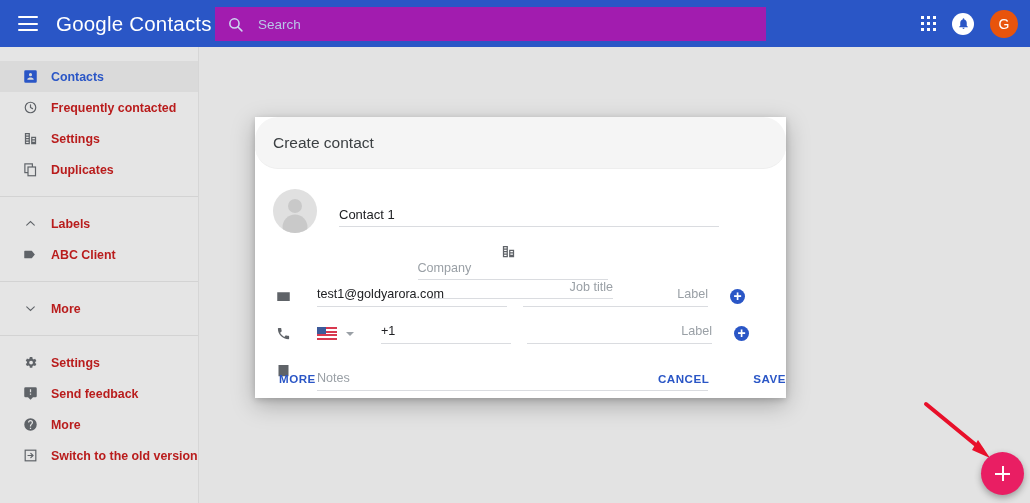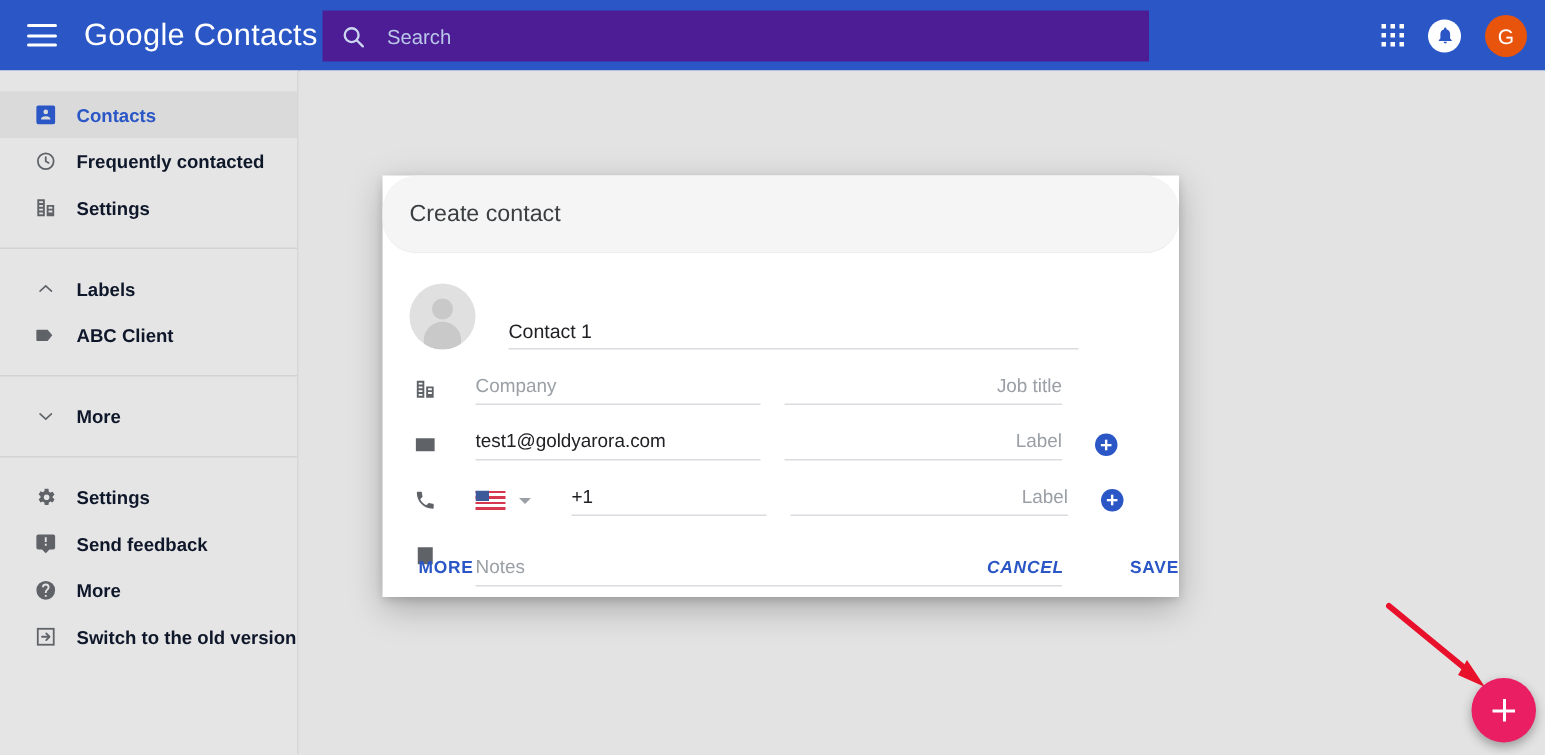--- a/index.html
+++ b/index.html
@@ -23,21 +23,21 @@
     display: flex; flex-direction: column; justify-content: space-between;
     cursor: pointer;
   }
   .hamburger span { display: block; height: 2px; background: #ffffff; border-radius: 1px; }
   .brand { color: #ffffff; font-size: 20.5px; letter-spacing: .2px; white-space: nowrap; }
   .brand .b-strong { font-weight: 500; }
   .brand .b-light { font-weight: 400; }
   .searchbox {
     position: absolute; left: 215px; top: 7px;
     width: 551px; height: 34px;
-    background: #4c1d95;
+    background: #a21caf;
     display: flex; align-items: center;
   }
   .search-icon { margin-left: 12px; margin-right: 14px; display: flex; }
   .search-input {
     background: transparent; border: none; outline: none;
     color: #ffffff; font-size: 13.5px;
     font-family: "Liberation Sans", sans-serif;
     width: 480px;
   }
   .search-input::placeholder { color: #b9c7e8; }
@@ -62,21 +62,21 @@
   .sidebar {
     position: absolute; left: 0; top: 47px;
     width: 199px; height: 456px;
     background: #e5e5e5;
     border-right: 1px solid #d6d6d6;
     padding-top: 14px;
   }
   .nav-item {
     height: 31px; display: flex; align-items: center;
     padding-left: 21px; cursor: pointer;
-    font-size: 12.4px; color: #0f172a; font-weight: 700;
+    font-size: 12.4px; color: #b91c1c; font-weight: 700;
   }
   .nav-item.active { background: #dadada; color: #2a56c6; }
   .nav-item .ic { width: 18px; height: 18px; margin-right: 12px; display: flex; align-items: center; justify-content: center; flex: 0 0 18px; }
   .nav-sep { height: 1px; background: #d3d3d3; margin: 11px 0 11px 0; }
 
   
   .content { position: absolute; left: 200px; top: 47px; width: 830px; height: 456px; background: #e3e3e3; }
 
   
   .dialog {
@@ -87,21 +87,21 @@
   }
   .dialog-header {
     height: 52px; background: #f5f5f5;
     display: flex; align-items: center; padding-left: 18px;
     border-bottom: 1px solid #eeeeee;
     border-radius: 23px;
   }
   .dialog-title { font-size: 15.5px; color: #3c4043; font-weight: 400; }
   .dialog-body { padding: 16px 18px 0 18px; position: relative; }
 
-  .avatar-row { display: flex; align-items: flex-end; }
+  .avatar-row { display: flex; align-items: center; }
   .avatar-big {
     width: 44px; height: 44px; border-radius: 50%;
     background: #e0e0e0; margin-right: 22px; margin-top: 4px;
     display: flex; align-items: flex-end; justify-content: center; overflow: hidden;
     flex: 0 0 44px;
   }
   .name-field { flex: 1; padding-top: 14px; }
 
   .field-row { display: flex; align-items: center; height: 37px; }
   .field-ic {
@@ -142,21 +142,21 @@
   .dialog-footer {
     position: absolute; left: 0; bottom: 0; width: 531px; height: 40px;
     display: flex; align-items: center;
   }
   .btn-text {
     font-size: 11.6px; font-weight: 700; color: #2a56c6;
     letter-spacing: .5px; cursor: pointer; background: none; border: none;
     font-family: "Liberation Sans", sans-serif;
   }
   .btn-more { margin-left: 24px; }
-  .btn-cancel { margin-left: auto; margin-right: 44px; font-style: italic; }
+  .btn-cancel { margin-left: auto; margin-right: 44px; }
   .btn-save { }
 
   
   .fab {
     position: absolute; left: 981px; top: 452px;
     width: 43px; height: 43px; border-radius: 50%;
     background: #e91e63;
     box-shadow: 0 3px 7px rgba(0,0,0,0.32);
     display: flex; align-items: center; justify-content: center; cursor: pointer;
   }
@@ -234,20 +234,29 @@
 
     <div class="nav-item">
       <span class="ic">
         <svg width="15" height="15" viewBox="0 0 24 24" fill="#5f6368">
           <path d="M3 21h8V3H3v18zm2-16h4v2H5V5zm0 4h4v2H5V9zm0 4h4v2H5v-2zm0 4h4v2H5v-2zM13 9h8v12h-8V9zm2 2v2h4v-2h-4zm0 4v2h4v-2h-4z"></path>
         </svg>
       </span>
       <span>Settings</span>
     </div>
 
+    <div class="nav-item">
+      <span class="ic">
+        <svg width="15" height="15" viewBox="0 0 24 24" fill="none" stroke="#5f6368" stroke-width="1.9">
+          <rect x="3" y="3" width="12" height="14"></rect>
+          <rect x="8" y="8" width="12" height="14" fill="#e5e5e5"></rect>
+        </svg>
+      </span>
+      <span>Duplicates</span>
+    </div>
 
     <div class="nav-sep"></div>
 
     <div class="nav-item">
       <span class="ic">
         <svg width="13" height="13" viewBox="0 0 24 24" fill="none" stroke="#5f6368" stroke-width="2">
           <polyline points="5,15 12,8.5 19,15" stroke-linecap="round"></polyline>
         </svg>
       </span>
       <span>Labels</span>
@@ -329,21 +338,21 @@
           <svg width="44" height="44" viewBox="0 0 44 44">
             <circle cx="22" cy="17" r="7" fill="#c9c9c9"></circle>
             <circle cx="22" cy="38" r="12.5" fill="#c9c9c9"></circle>
           </svg>
         </div>
         <div class="name-field">
           <input class="inp inp-name" type="text" value="Contact 1" style="">
         </div>
       </div>
 
-      <div class="field-row" style="margin-top:8px;">
+      <div class="field-row" style="margin-top:8px;flex-direction:column;">
         <span class="field-ic">
           <svg width="15" height="15" viewBox="0 0 24 24" fill="#5f6368">
             <path d="M3 21h8V3H3v18zm2-16h4v2H5V5zm0 4h4v2H5V9zm0 4h4v2H5v-2zm0 4h4v2H5v-2zM13 9h8v12h-8V9zm2 2v2h4v-2h-4zm0 4v2h4v-2h-4z"></path>
           </svg>
         </span>
         <input class="inp inp-left" type="text" placeholder="Company" style="">
         <input class="inp inp-right" type="text" placeholder="Job title" style="">
       </div>
 
       <div class="field-row">

